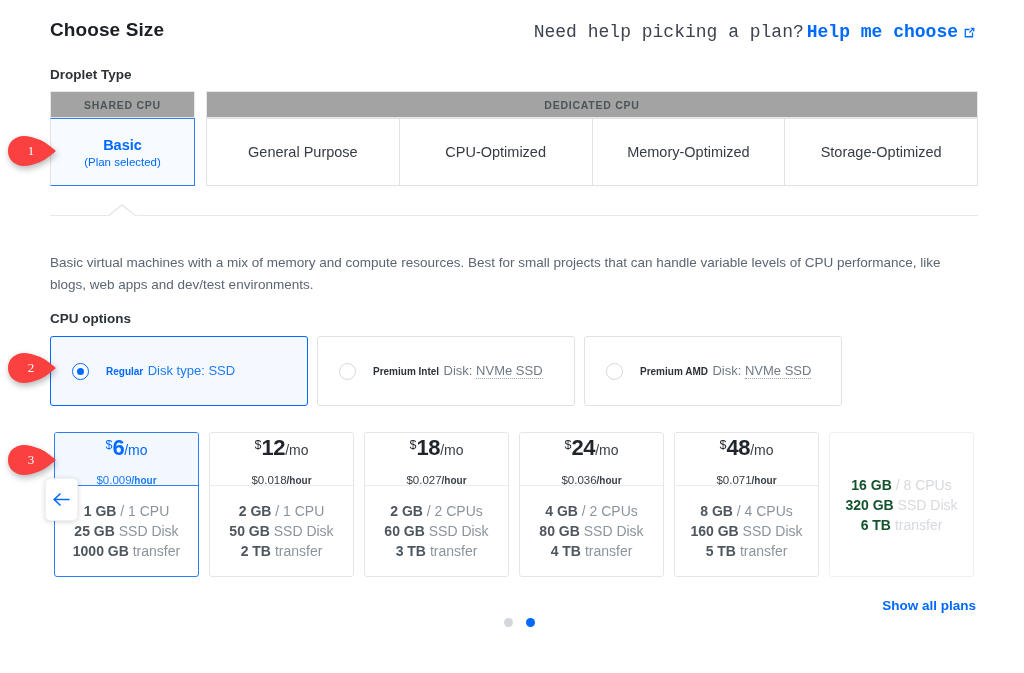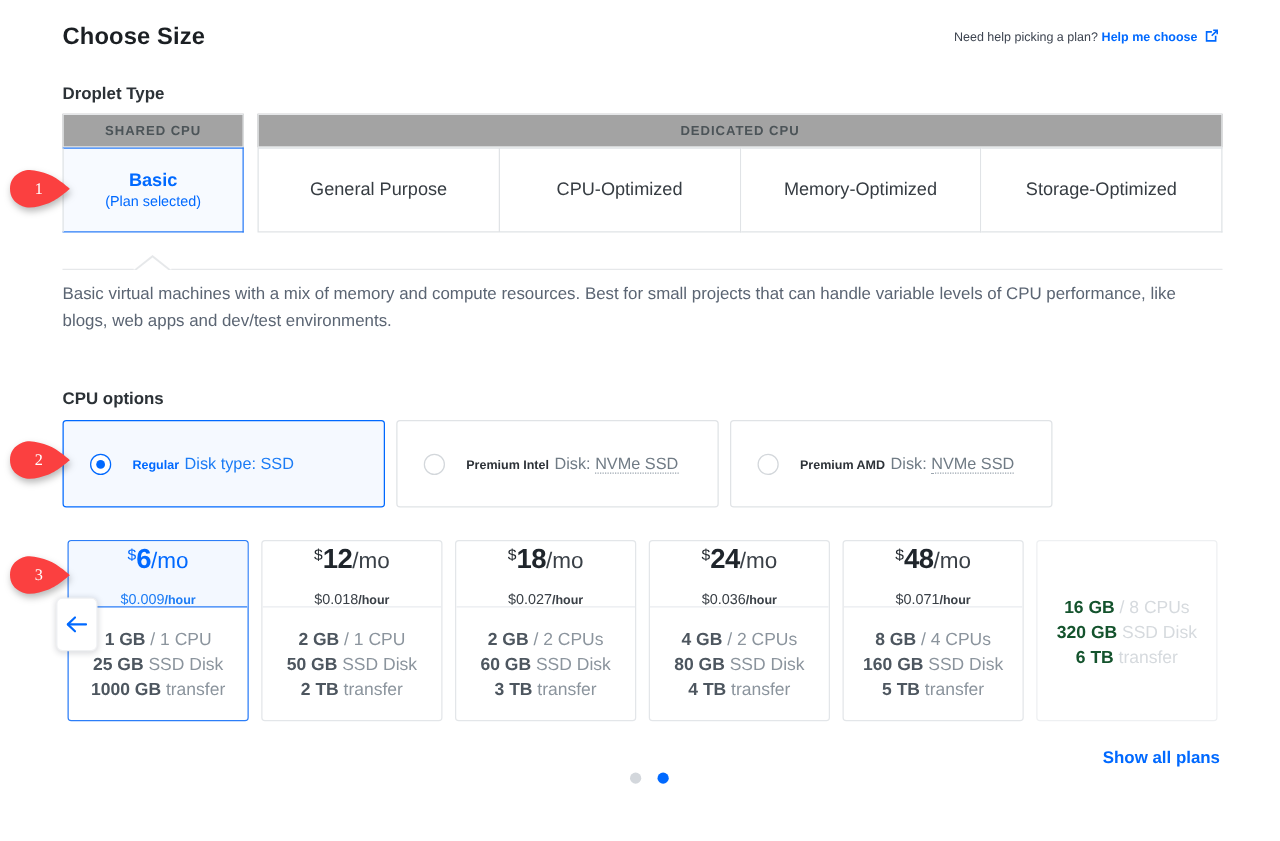--- a/index.html
+++ b/index.html
@@ -13,21 +13,21 @@
   .page { position: relative; width: 1024px; height: 673px; }
 
   
   .page-title {
     position: absolute; left: 50px; top: 19px;
     font-size: 19px; font-weight: bold; color: #1b1f23;
     letter-spacing: .1px;
   }
   .help-wrap {
     position: absolute; right: 48px; top: 22px;
-    font-size: 10px; color: #333c4d; white-space: nowrap;
+    font-size: 18px; color: #333c4d; white-space: nowrap; font-family: Liberation Mono, monospace;
   }
   .help-wrap .help-q { color: #3d4450; }
   .help-link {
     color: #0069ff; font-weight: bold; text-decoration: none; margin-left: 3px;
   }
   .ext-icon {
     display: inline-block; width: 13px; height: 13px;
     vertical-align: -2px; margin-left: 5px;
   }
 
@@ -78,21 +78,21 @@
   }
   .notch-tri-in {
     position: absolute; left: 58px; top: 2px;
     width: 0; height: 0;
     border-left: 14px solid transparent;
     border-right: 14px solid transparent;
     border-bottom: 11px solid #ffffff;
   }
 
   .blurb {
-    position: absolute; left: 50px; top: 224px; width: 930px;
+    position: absolute; left: 50px; top: 252px; width: 930px;
     font-size: 13.5px; line-height: 22px; color: #5b6573;
   }
 
   
   .cpu-row { position: absolute; left: 50px; top: 336px; display: flex; gap: 9px; }
   .cpu-card {
     width: 258px; height: 70px; border: 1px solid #e0e3e6; border-radius: 3px;
     background: #fff; display: flex; align-items: center; cursor: pointer;
   }
   .cpu-card.selected { border: 1px solid #0069ff; background: #f5f9ff; }
@@ -123,21 +123,21 @@
   .plan.selected { border: 1px solid #2c7ef8; }
   .plan-head {
     height: 53px; display: flex; flex-direction: column;
     align-items: center; justify-content: center;
     border-bottom: 1px solid #e9ecef;
   }
   .plan.selected .plan-head { background: #f3f8ff; border-bottom: 1px solid #2c7ef8; }
   .price { font-size: 15px; color: #1f252b; line-height: 24px; white-space: nowrap; }
   .price .cur { font-size: 12.5px; vertical-align: 6px; }
   .price .amt { font-size: 22px; font-weight: bold; letter-spacing: -.4px; }
-  .price .per { font-size: 18px; color: #3a4047; }
+  .price .per { font-size: 14px; color: #3a4047; }
   .plan.selected .price, .plan.selected .price .per { color: #0069ff; }
   .hourly { font-size: 11.5px; color: #3a4047; margin-top: 12px; }
   .hourly .hr { font-size: 10px; font-weight: bold; }
   .plan.selected .hourly { color: #1c7cf5; }
   .plan-body {
     flex: 1; display: flex; flex-direction: column;
     align-items: center; justify-content: center; gap: 4px;
     font-size: 14px; color: #8b949d;
   }
   .plan-body b { color: #4d565f; font-weight: bold; }

